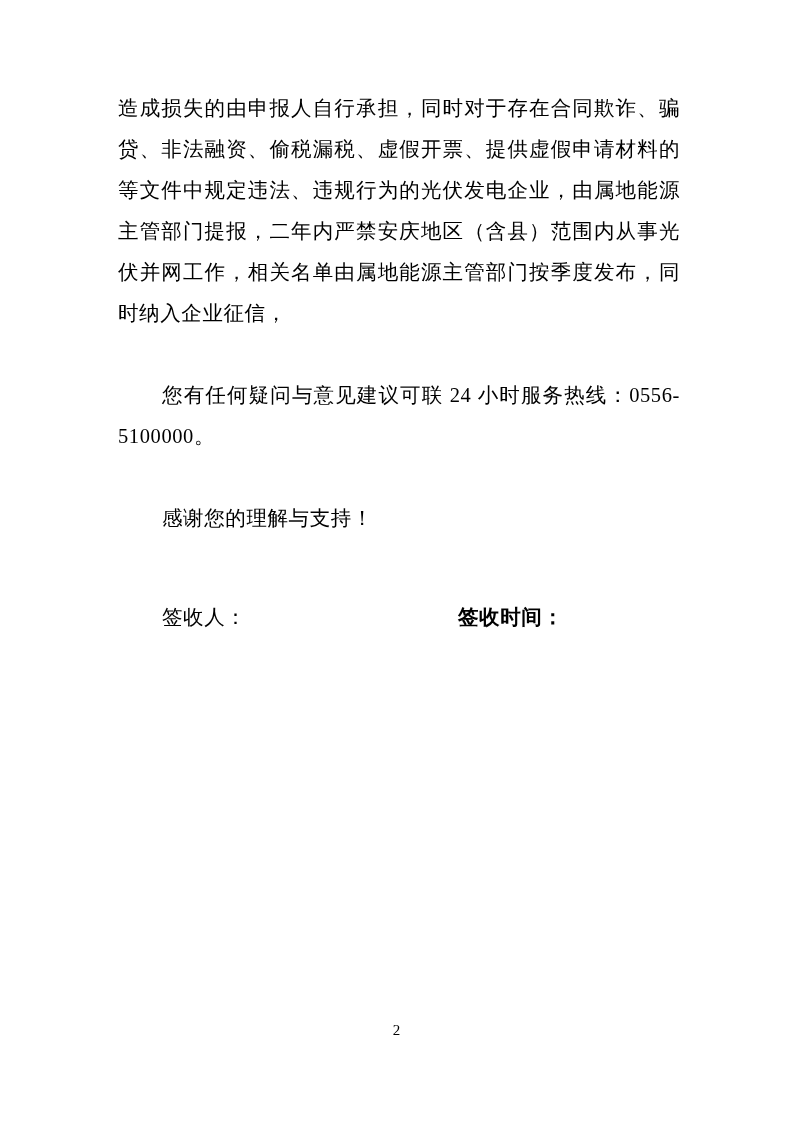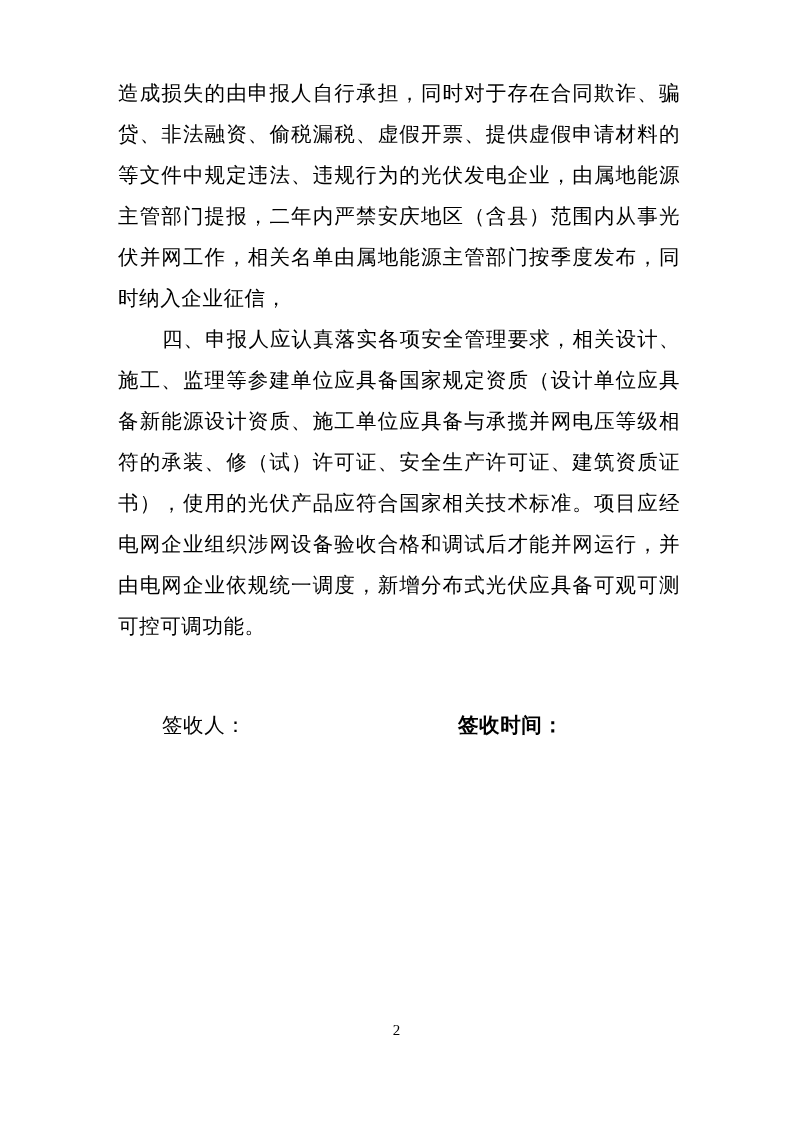--- a/index.html
+++ b/index.html
@@ -12,21 +12,21 @@
     width: 793px;
     height: 1122px;
     background: #ffffff;
     overflow: hidden;
     font-family: "Liberation Serif", "DejaVu Serif", serif;
     color: #000000;
   }
   .content {
     position: absolute;
     left: 118px;
-    top: 73px;
+    top: 88px;
     width: 562px;
   }
   .para {
     font-size: 20.5px;
     line-height: 41px;
     text-align: justify;
     text-justify: inter-ideograph;
     letter-spacing: 0.6px;
     margin: 0;
   }
@@ -82,23 +82,24 @@
 </style>
 </head>
 <body>
 
 <div class="page">
 
   <div class="content">
 
     <p class="para">造成损失的由申报人自行承担，同时对于存在合同欺诈、骗贷、非法融资、偷税漏税、虚假开票、提供虚假申请材料的等文件中规定违法、违规行为的光伏发电企业，由属地能源主管部门提报，二年内严禁安庆地区（含县）范围内从事光伏并网工作，相关名单由属地能源主管部门按季度发布，同时纳入企业征信，</p>
 
-    <p class="para indent">四、申报人应认真落实各项安全管理要求，相关设计、施工、监理等参建单位应具备国家规定资质（设计单位应具备新能源设计资质、施工单位应具备与承揽并网电压等级相符的承装、修（试）许可证、安全生产许可证、建筑资质证书），使用的光伏产品应符合国家相关技术标准。项目应经电网企业组织涉网设备验收合格和调试后才能并网运行，并由电网企业依规统一调度，新增分布式光伏应具备可观可测可控可调功能。</p>
 
+    <p class="para indent gap-before">您有任何疑问与意见建议可联 24 小时服务热线：0556-5100000。</p>
 
+    <p class="para indent gap-before">感谢您的理解与支持！</p>
 
 
     <div class="sign-row">
       <span class="sign-left">签收人：</span>
       <span class="sign-right">签收时间：</span>
     </div>
 
   </div>
 
   <div class="page-number">2</div>

